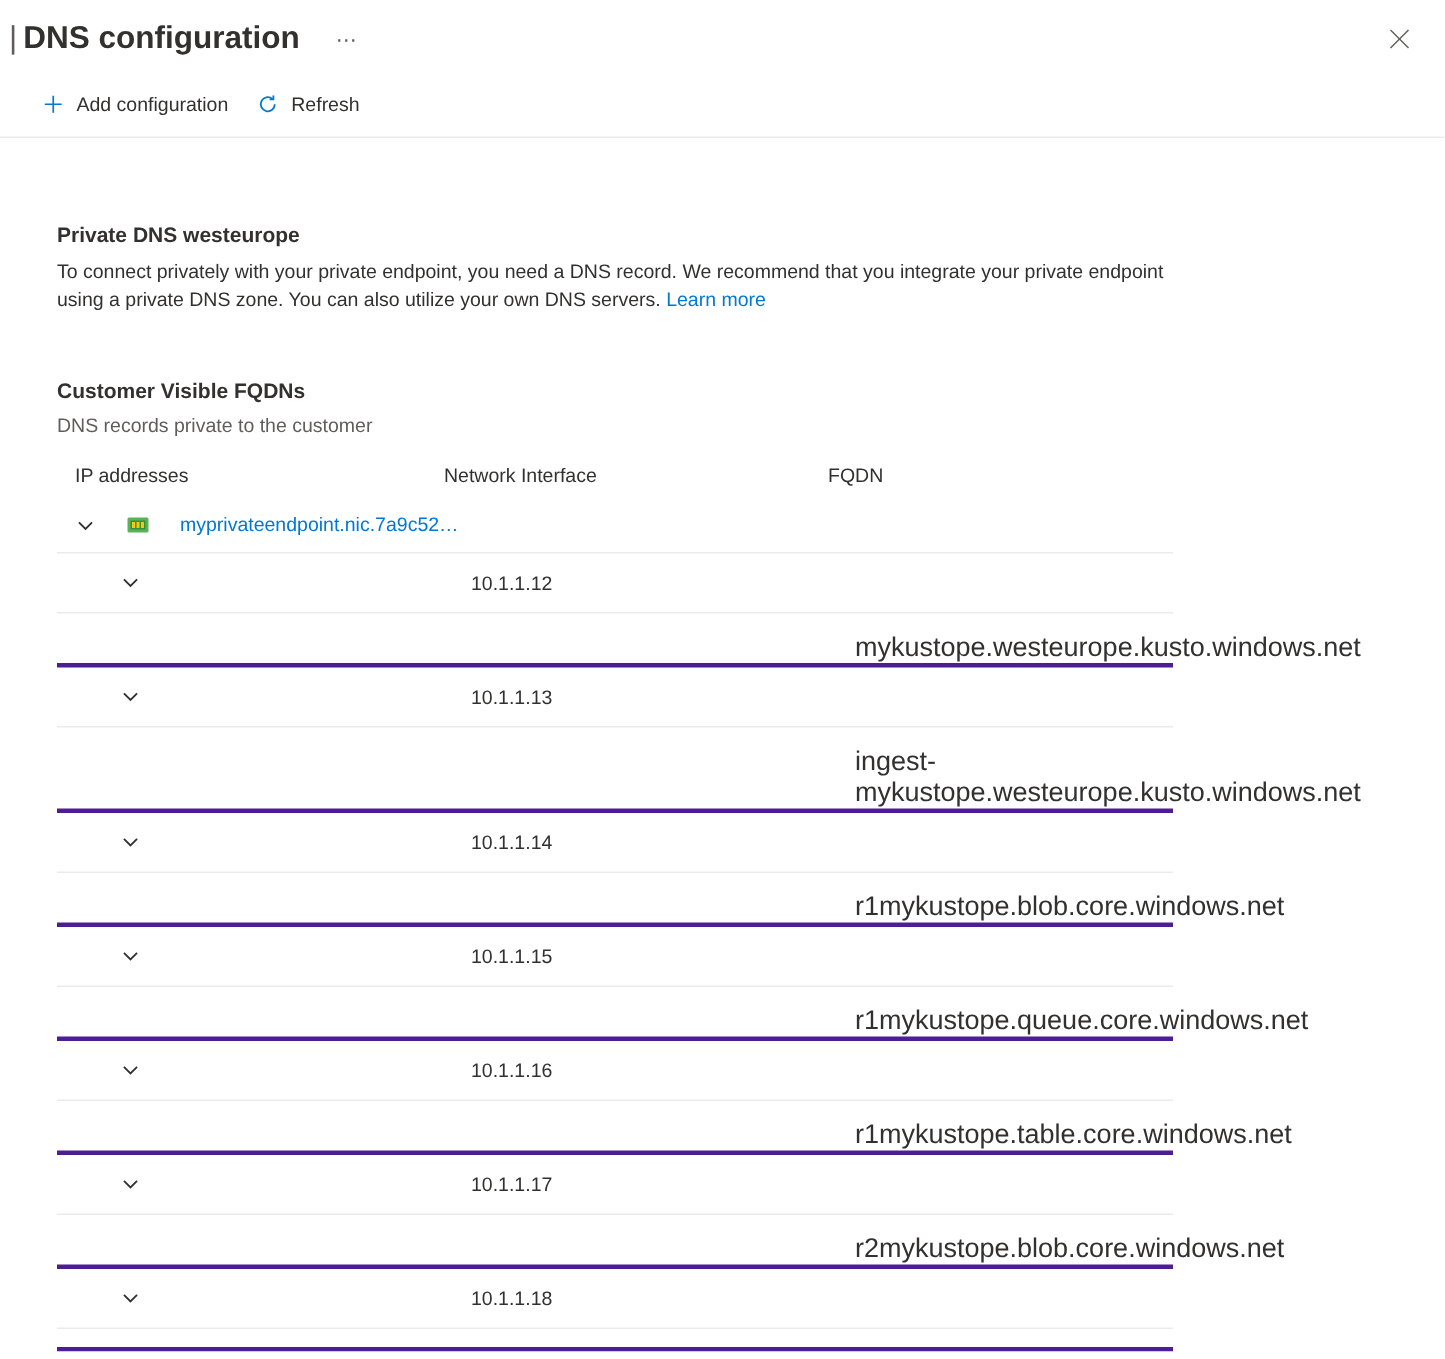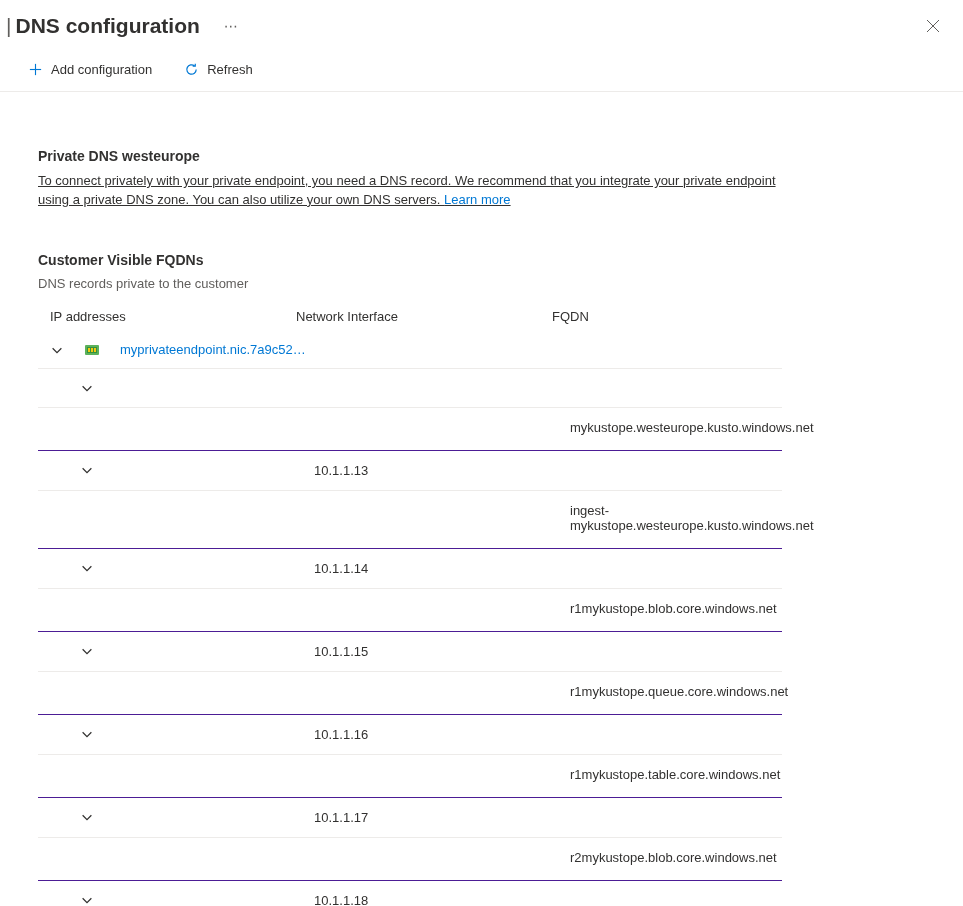--- a/index.html
+++ b/index.html
@@ -40,21 +40,21 @@
   }
   .close-btn {
     width: 16px;
     height: 16px;
     cursor: pointer;
     color: #605e5c;
   }
   .toolbar {
     display: flex;
     align-items: center;
-    gap: 32px;
+    gap: 19px;
     padding: 10px 28px 14px 28px;
     border-bottom: 1px solid #edebe9;
   }
   .toolbar-btn {
     display: inline-flex;
     align-items: center;
     gap: 8px;
     font-size: 13px;
     color: #323130;
     cursor: pointer;
@@ -67,21 +67,20 @@
   .section-title {
     font-size: 14px;
     font-weight: 600;
     margin-bottom: 8px;
   }
   .section-desc {
     font-size: 13px;
     color: #323130;
     line-height: 1.45;
     margin-bottom: 42px;
-    text-decoration: underline;
   }
   .link {
     color: #0078d4;
     cursor: pointer;
     text-decoration: none;
   }
   .sub-desc {
     font-size: 13px;
     color: #605e5c;
     margin-top: 4px;
@@ -119,23 +118,23 @@
     display: grid;
     grid-template-columns: 246px 256px 1fr;
     padding: 12px 0 12px 30px;
     border-bottom: 1px solid #edebe9;
     align-items: center;
     font-size: 13px;
   }
   .fqdn-row {
     display: grid;
     grid-template-columns: 246px 256px 1fr;
-    padding: 12px 0 15px 30px;
-    border-bottom: 1px solid #4c1d95;
-    font-size: 13px;
+    padding: 12px 0 0 30px;
+    border-bottom: 3px solid #4c1d95;
+    font-size: 18px;
   }
   .chevron {
     width: 14px;
     height: 14px;
     color: #323130;
   }
   .chevron-cell {
     display: flex;
     align-items: center;
     padding-left: 12px;
@@ -205,20 +204,21 @@
     <span class="nic-name">myprivateendpoint.nic.7a9c52…</span>
   </div>
 
   <div id="records-container">
       <div class="ip-row">
         <div class="chevron-cell">
           <svg class="chevron" viewBox="0 0 16 16" stroke="currentColor" stroke-width="1.4" fill="none">
             <polyline points="3,6 8,11 13,6"></polyline>
           </svg>
         </div>
+        <div>10.1.1.12</div>
         <div></div>
       </div>
       <div class="fqdn-row">
         <div></div>
         <div></div>
         <div>mykustope.westeurope.kusto.windows.net</div>
       </div>
       <div class="ip-row">
         <div class="chevron-cell">
           <svg class="chevron" viewBox="0 0 16 16" stroke="currentColor" stroke-width="1.4" fill="none">

